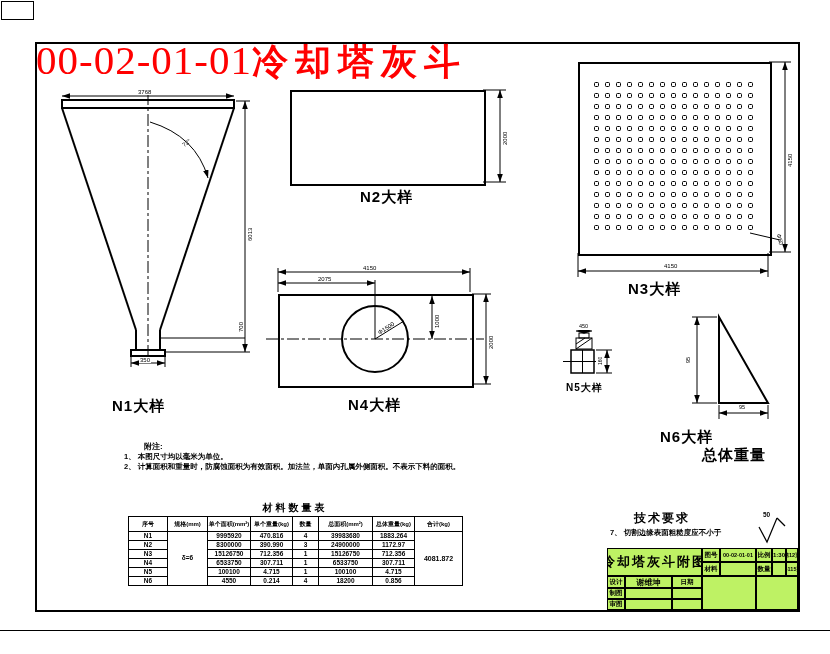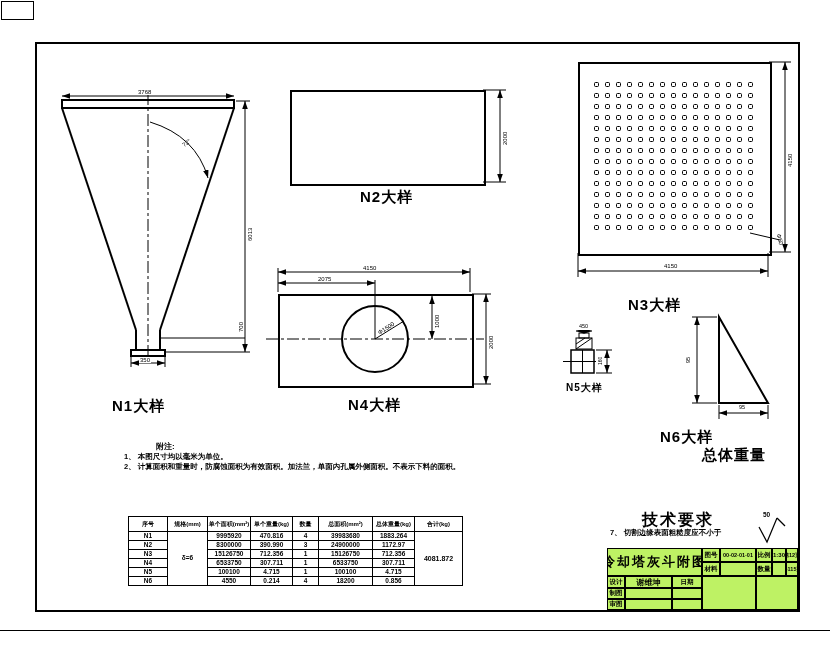--- a/index.html
+++ b/index.html
@@ -25,40 +25,43 @@
   .note-t{position:absolute;font-size:8px;font-weight:bold;white-space:nowrap;}
   .note-l{position:absolute;font-size:7.5px;font-weight:bold;white-space:nowrap;}
   
   .mt-title{position:absolute;left:128px;top:501px;width:334px;text-align:center;
             font-size:10px;font-weight:bold;letter-spacing:3px;}
   table.mt{position:absolute;left:128px;top:516px;border-collapse:collapse;table-layout:fixed;}
   table.mt td,table.mt th{border:1px solid #000;padding:0;text-align:center;overflow:hidden;
             font-size:6.5px;line-height:1;height:8px;font-weight:bold;white-space:nowrap;}
   table.mt th{height:14px;font-size:6px;}
   
-  .tr-title{position:absolute;left:634px;top:510px;width:80px;text-align:right;
-            font-size:16px;font-weight:bold;letter-spacing:2px;}
+  .tr-title{position:absolute;left:634px;top:510px;width:80px;text-align:left;
+            font-size:12px;font-weight:bold;letter-spacing:2px;}
   .tr-item{position:absolute;left:610px;top:528px;font-size:7.5px;font-weight:bold;white-space:nowrap;}
   
   .tb{position:absolute;left:607px;top:548px;width:191px;height:62px;box-sizing:border-box;}
   .tb .cell{position:absolute;box-sizing:border-box;border:1px solid #000;display:flex;
             align-items:center;justify-content:center;overflow:hidden;white-space:nowrap;
             font-size:6.5px;font-weight:bold;background:#bef264;text-align:center;}
   .tb .big{font-size:13px;letter-spacing:2px;}
   .tb .tiny{font-size:5.5px;letter-spacing:0;}
 </style>
 </head>
 <body>
 
 <div id="canvas">
 
   <div class="abs thin" style="left:1px;top:1px;width:31px;height:17px;"></div>
   <div class="abs frame" style="left:35px;top:42px;width:761px;height:566px;"></div>
   <div class="abs" style="left:0;top:630px;width:830px;height:1px;background:#000;"></div>
 
+  <div class="red-title">
+    <span class="code">00-02-01-01</span><span class="name">冷却塔灰斗</span>
+  </div>
 
   <svg class="lines" width="830" height="654" viewBox="0 0 830 654">
     <defs>
       <marker id="ma" markerWidth="9" markerHeight="8" refX="8" refY="4" orient="auto-start-reverse">
         <path d="M0,1.2 L8,4 L0,6.8 Z" fill="#000"></path>
       </marker>
     </defs>
     <g stroke="#000" stroke-width="1" fill="none">
 
       <g>
@@ -370,30 +373,31 @@
   <div class="dim rot" style="left:488px;top:350px;">2000</div>
   <div class="dim rot" style="left:434px;top:329px;">1000</div>
   <div class="dim" style="left:376px;top:331px;transform-origin:0 0;transform:rotate(-32deg);background:transparent;">Φ1500</div>
   <div class="dim" style="left:578px;top:324px;font-size:5.5px;">450</div>
   <div class="dim rot" style="left:598px;top:366px;font-size:5px;">160</div>
   <div class="dim rot" style="left:686px;top:364px;font-size:5.5px;">95</div>
   <div class="dim" style="left:738px;top:405px;font-size:5.5px;">95</div>
 
   <div class="dlabel" style="left:112px;top:360px;margin-top:37px;">N1大样</div>
   <div class="dlabel" style="left:360px;top:188px;">N2大样</div>
-  <div class="dlabel" style="left:628px;top:296px;">N3大样</div>
+  <div class="dlabel" style="left:628px;top:280px;">N3大样</div>
   <div class="dlabel" style="left:348px;top:396px;">N4大样</div>
   <div class="dlabel" style="left:566px;top:381px;font-size:10px;">N5大样</div>
   <div class="dlabel" style="left:660px;top:428px;">N6大样</div>
   <div class="dlabel" style="left:702px;top:446px;">总体重量</div>
 
-  <div class="note-t" style="left:118px;top:441px;padding-left:38px;">附注:</div>
+  <div class="note-t" style="left:106px;top:441px;padding-left:38px;">附注:</div>
   <div class="note-l" style="left:124px;top:452px;">1、 本图尺寸均以毫米为单位。</div>
   <div class="note-l" style="left:124px;top:462px;">2、 计算面积和重量时，防腐蚀面积为有效面积。加法兰，单面内孔属外侧面积。不表示下料的面积。</div>
 
+  <div class="mt-title">材料数量表</div>
   <table class="mt">
     <colgroup>
         <col style="width:39px">
         <col style="width:40px">
         <col style="width:43px">
         <col style="width:42px">
         <col style="width:26px">
         <col style="width:54px">
         <col style="width:42px">
         <col style="width:48px">

